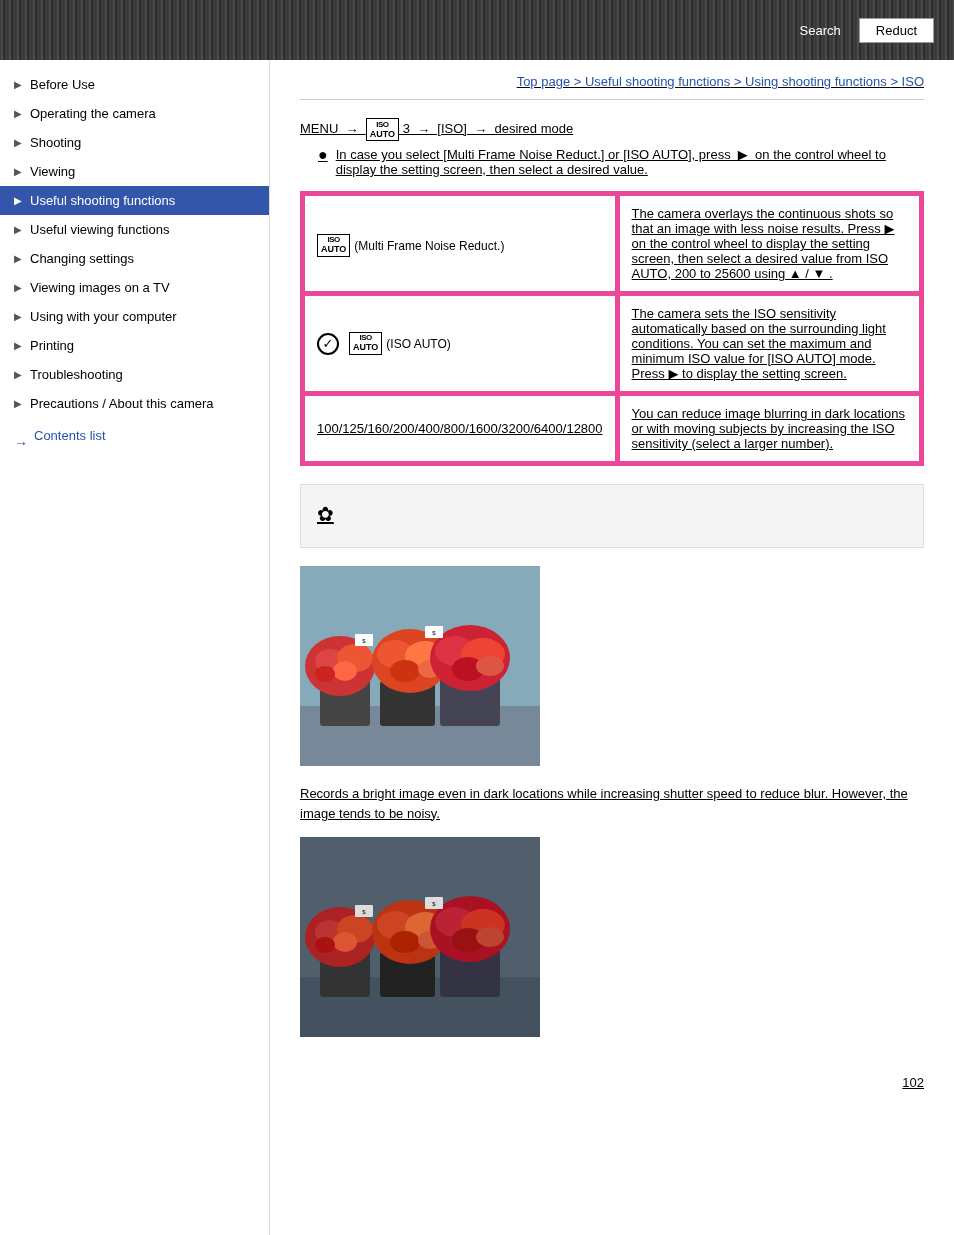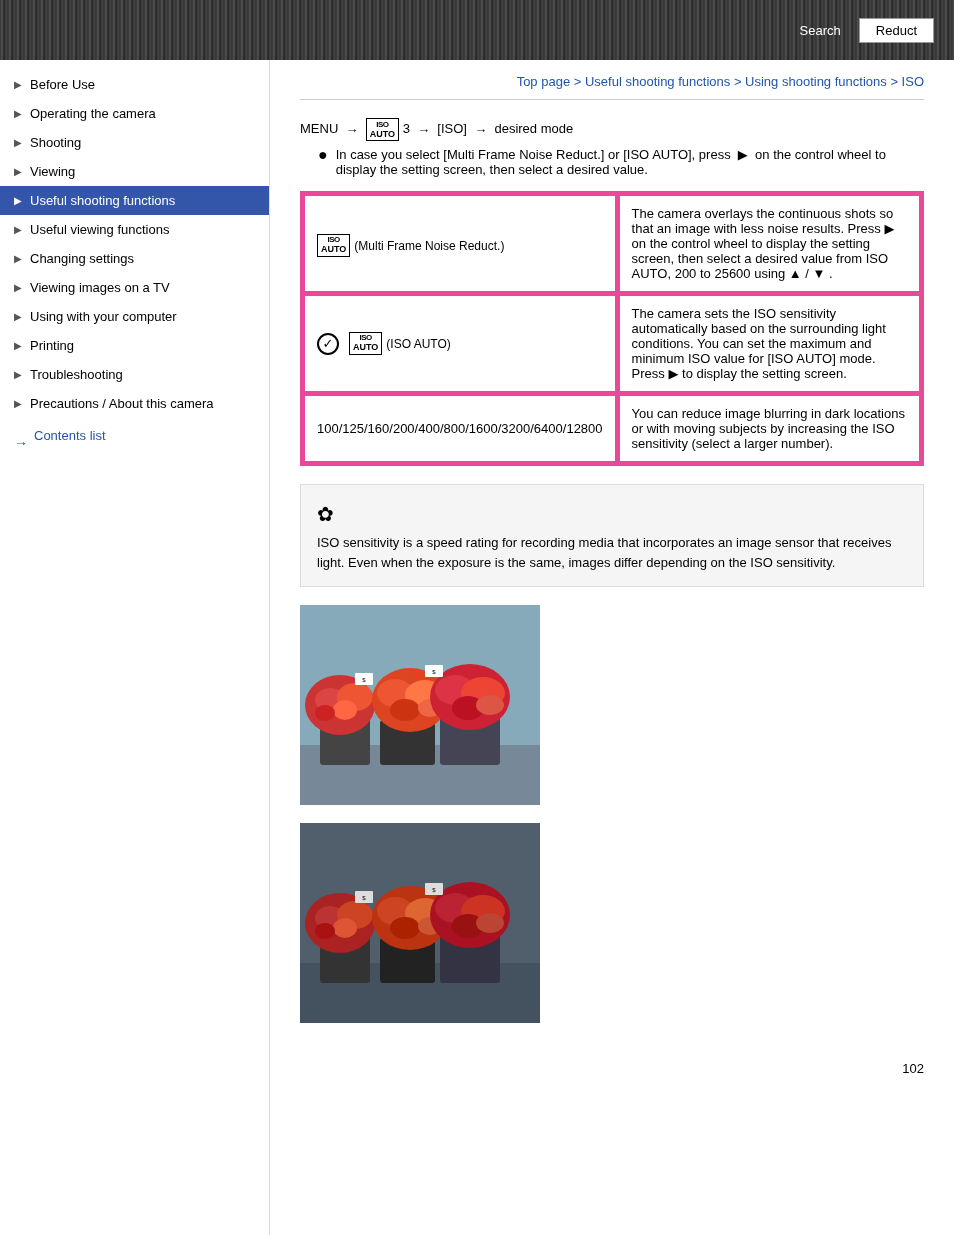--- a/index.html
+++ b/index.html
@@ -84,20 +84,21 @@
     .contents-link .arrow-icon::before {
       content: '→';
       color: #2255aa;
       font-size: 14px;
     }
 
     
     .main {
       flex: 1;
       padding: 0 30px 52px 30px;
+      text-decoration: underline;
     }
 
     
     .breadcrumb {
       color: #2255aa;
       font-size: 13px;
       padding: 14px 0 10px 0;
       text-align: right;
       border-bottom: 1px solid #ccc;
       margin-bottom: 18px;
@@ -329,21 +330,20 @@
           <td>
             <span>100/125/160/200/400/800/1600/3200/6400/12800</span>
           </td>
           <td>You can reduce image blurring in dark locations or with moving subjects by increasing the ISO sensitivity (select a larger number).</td>
         </tr>
       </tbody>
     </table>
 
     <div class="tip-box">
       <div style="font-size:20px; margin-bottom:4px;">✿</div>
-      <span>ISO sensitivity is a speed rating for recording media that incorporates an image sensor that receives light. Even when the exposure is the same, images differ depending on the ISO sensitivity.</span>
     </div>
 
     <div class="photo-block">
       <div class="flower-container">
         <svg width="240" height="200" viewBox="0 0 240 200">
 
           <rect width="240" height="200" fill="#87AABB"></rect>
 
           <rect x="0" y="140" width="240" height="60" fill="#778899"></rect>
 
@@ -370,20 +370,21 @@
           <ellipse cx="190" cy="100" rx="14" ry="10" fill="#dd5544"></ellipse>
 
           <rect x="55" y="68" width="18" height="12" fill="#fff" rx="1"></rect>
           <text x="64" y="77" font-size="6" fill="#000" text-anchor="middle">$</text>
           <rect x="125" y="60" width="18" height="12" fill="#fff" rx="1"></rect>
           <text x="134" y="69" font-size="6" fill="#000" text-anchor="middle">$</text>
         </svg>
       </div>
     </div>
 
+    <div class="caption-text">Records a bright image even in dark locations while increasing shutter speed to reduce blur. However, the image tends to be noisy.</div>
 
     <div class="photo-block">
       <div class="flower-container">
         <svg width="240" height="200" viewBox="0 0 240 200">
 
           <rect width="240" height="200" fill="#667788"></rect>
 
           <rect x="0" y="140" width="240" height="60" fill="#556677"></rect>
 
           <rect width="240" height="200" fill="rgba(0,0,0,0.2)"></rect>

